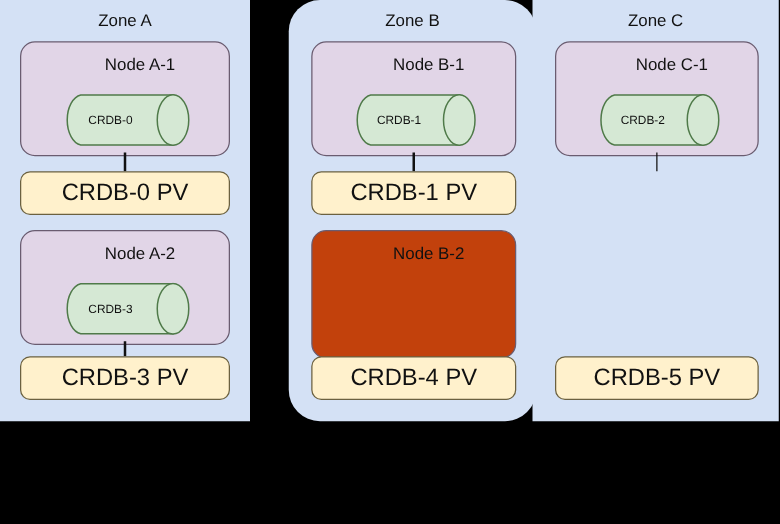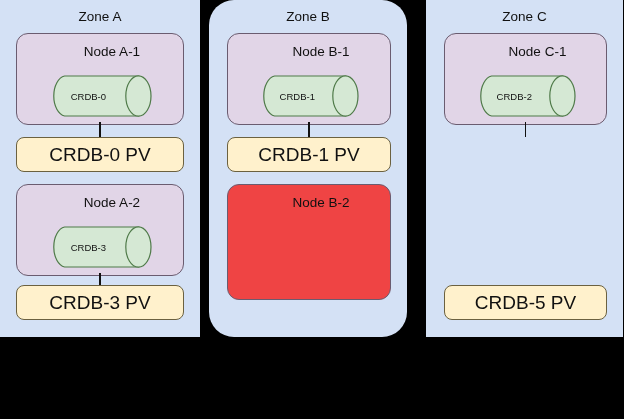--- a/index.html
+++ b/index.html
@@ -136,38 +136,41 @@
         </div>
       </div>
       <div class="connector" style="left: 99.2px; top: 273px; height: 12px; background: rgb(17, 17, 17);"></div>
       <div class="pv" style="left: 16px; top: 137px; width: 168px; height: 35px; background: rgb(255, 241, 204); border-color: rgb(107, 97, 64);">
         <span class="pv-label">CRDB-0 PV</span>
       </div>
       <div class="pv" style="left: 16px; top: 285px; width: 168px; height: 35px; background: rgb(255, 241, 204); border-color: rgb(107, 97, 64);">
         <span class="pv-label">CRDB-3 PV</span>
       </div>
     </div>
-    <div class="zone" style="left: 209px; width: 198px; background: rgb(212, 225, 245); border-radius: 25px;">
+    <div class="zone" style="left: 231px; width: 198px; background: rgb(212, 225, 245); border-radius: 25px;">
       <div class="zone-title">Zone B</div>
       <div class="node" style="left: 18px; top: 33px; width: 164px; height: 92px; background: rgb(225, 213, 231); border-color: rgb(106, 92, 112);">
         <div class="node-title">Node B-1</div>
         <div class="cyl" style="left: 33px; top: 41px; width: 98px; height: 42px;">
           <svg width="98" height="42" viewBox="0 0 98 42">
             <path d="M 13.6 1 L 84.4 1 A 12.6 20.2 0 0 1 84.4 41 L 13.6 41 A 12.6 20.2 0 0 1 13.6 1 Z" fill="#D5E8D4" stroke="#4F7A49" stroke-width="1.2"></path>
             <ellipse cx="84.4" cy="21" rx="12.6" ry="20.2" fill="#D5E8D4" stroke="#4F7A49" stroke-width="1.2"></ellipse>
           </svg>
           <div class="cyl-label">CRDB-1</div>
         </div>
       </div>
       <div class="connector" style="left: 99.2px; top: 122px; height: 15px; background: rgb(17, 17, 17);"></div>
-      <div class="node" style="left: 18px; top: 184px; width: 164px; height: 116px; background: #ef4444; border-color: rgb(106, 92, 112);">
+      <div class="node" style="left: 18px; top: 184px; width: 164px; height: 103px; background: #c2410c; border-color: rgb(106, 92, 112);">
         <div class="node-title">Node B-2</div>
       </div>
       <div class="pv" style="left: 18px; top: 137px; width: 164px; height: 35px; background: rgb(255, 241, 204); border-color: rgb(107, 97, 64);">
         <span class="pv-label">CRDB-1 PV</span>
+      </div>
+      <div class="pv" style="left: 18px; top: 285px; width: 164px; height: 35px; background: rgb(255, 241, 204); border-color: rgb(107, 97, 64);">
+        <span class="pv-label">CRDB-4 PV</span>
       </div>
     </div>
     <div class="zone" style="left: 426px; width: 197px; background: rgb(212, 225, 245);">
       <div class="zone-title">Zone C</div>
       <div class="node" style="left: 18px; top: 33px; width: 163px; height: 92px; background: rgb(225, 213, 231); border-color: rgb(106, 92, 112);">
         <div class="node-title">Node C-1</div>
         <div class="cyl" style="left: 33px; top: 41px; width: 98px; height: 42px;">
           <svg width="98" height="42" viewBox="0 0 98 42">
             <path d="M 13.6 1 L 84.4 1 A 12.6 20.2 0 0 1 84.4 41 L 13.6 41 A 12.6 20.2 0 0 1 13.6 1 Z" fill="#D5E8D4" stroke="#4F7A49" stroke-width="1.2"></path>
             <ellipse cx="84.4" cy="21" rx="12.6" ry="20.2" fill="#D5E8D4" stroke="#4F7A49" stroke-width="1.2"></ellipse>

